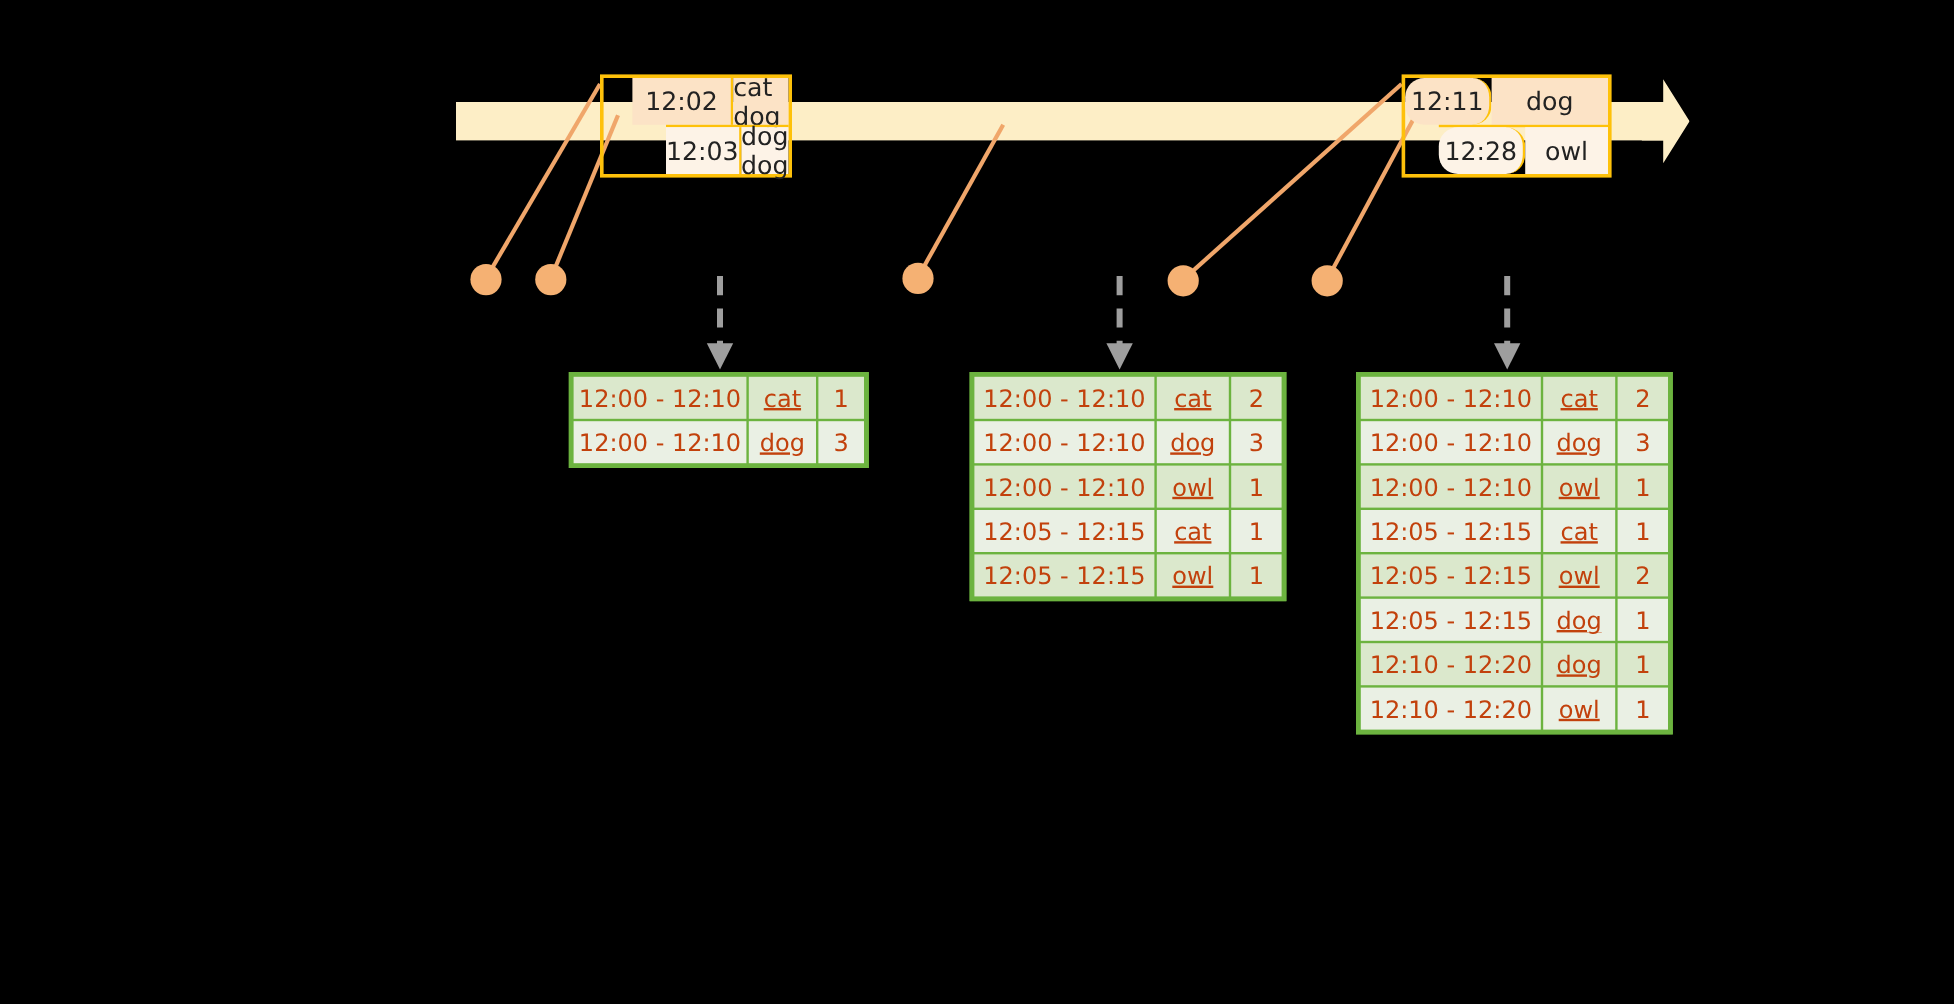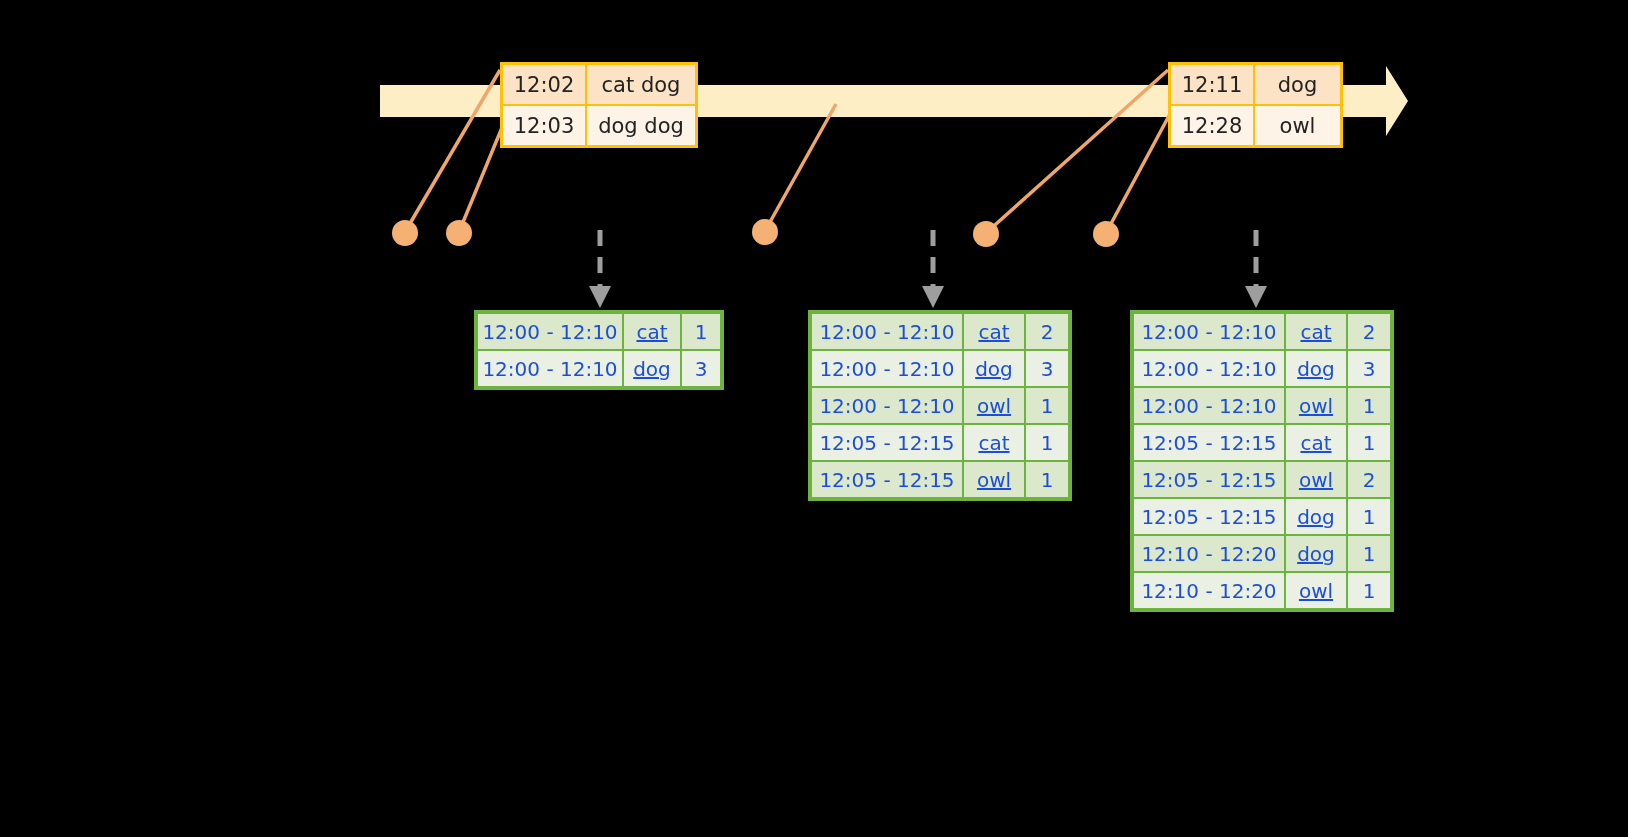--- a/index.html
+++ b/index.html
@@ -43,43 +43,44 @@
     box-sizing: border-box;
     display: flex;
     flex-direction: column;
   }
   .evt-row {
     display: flex;
     height: 39px;
   }
   .evt-row + .evt-row {
     border-top: 2px solid #fec10a;
+    margin-left: 28px;
   }
   .evt-time, .evt-words {
     display: flex;
     align-items: center;
     justify-content: center;
     font-size: 21px;
     color: #222222;
     box-sizing: border-box;
   }
   .evt-time {
     width: 84px;
     border-right: 2px solid #fec10a;
   }
   .evt-words {
     flex: 1;
   }
   .evt-row.shade .evt-time, .evt-row.shade .evt-words { background: #fce3c6; }
   .evt-row.light .evt-time, .evt-row.light .evt-words { background: #fdf3e7; }
 
-  #evt-1 { left: 500px; top: 62px; width: 198px; }
+  #evt-1 { left: 500px; top: 62px; width: 160px; padding-left: 24px; }
   #evt-2 { left: 835px; top: 81px; width: 197px; }
   #evt-3 { left: 1168px; top: 62px; width: 175px; }
-  #evt-3 .evt-time { width: 84px; }
+  #evt-3 .evt-time { width: 72px; border-radius: 16px; }
 
   
   .dot {
     position: absolute;
     width: 26px;
     height: 26px;
     border-radius: 50%;
     background: #f5b173;
   }
   .connectors {
@@ -107,21 +108,21 @@
   .rrow {
     display: flex;
     gap: 2px;
     height: 35px;
   }
   .rcell {
     display: flex;
     align-items: center;
     justify-content: center;
     font-size: 20px;
-    color: #1d4ed8;
+    color: #c2410c;
     box-sizing: border-box;
   }
   .rrow.shade .rcell { background: #dbe8cc; }
   .rrow.light .rcell { background: #eaf0e4; }
   .c-window { width: 144px; }
   .c-word   { width: 56px; text-decoration: underline; }
   .c-count  { width: 38px; }
 
   #tbl-1 { left: 474px; top: 310px; }
   #tbl-2 { left: 808px; top: 310px; }

